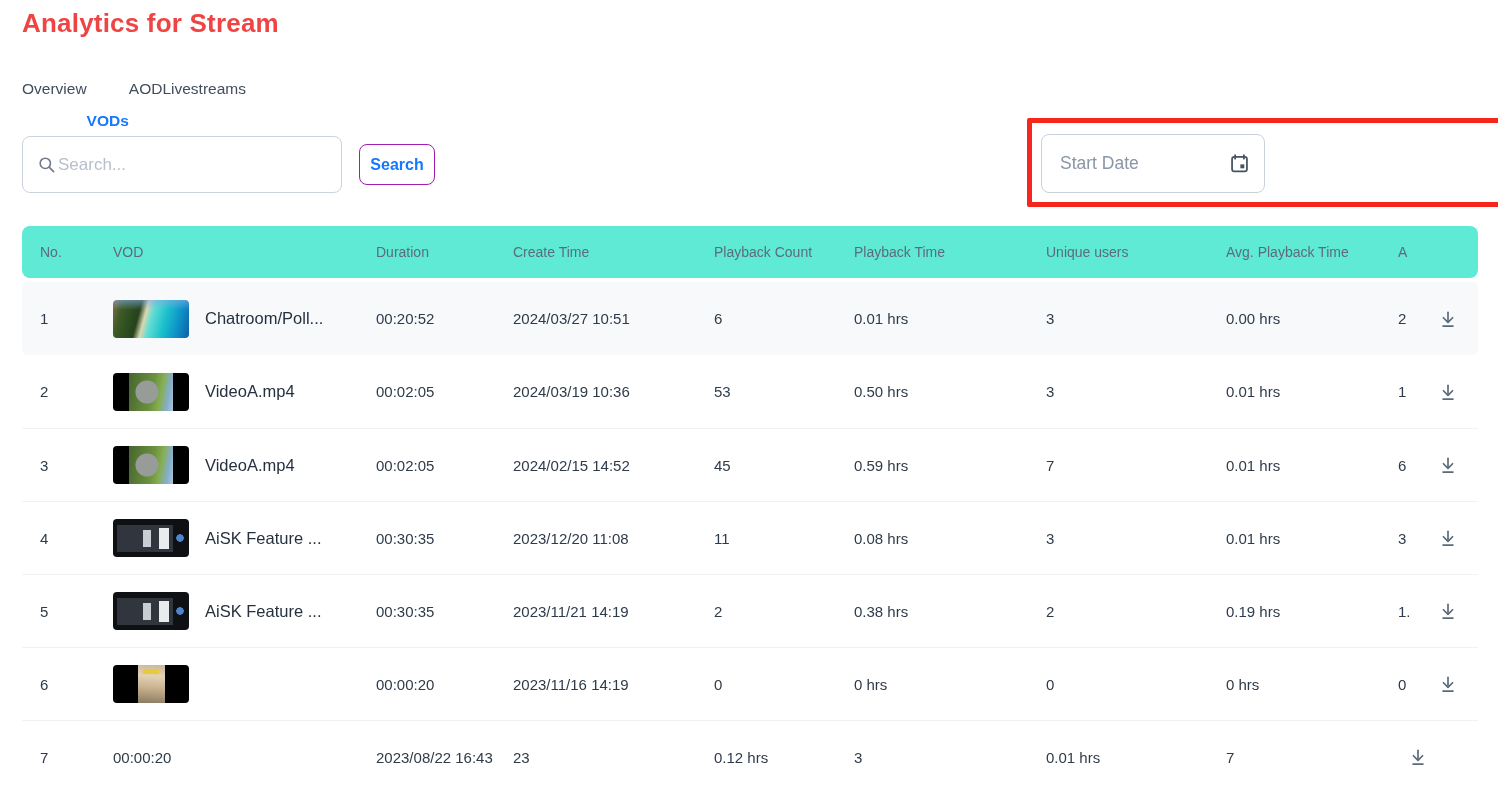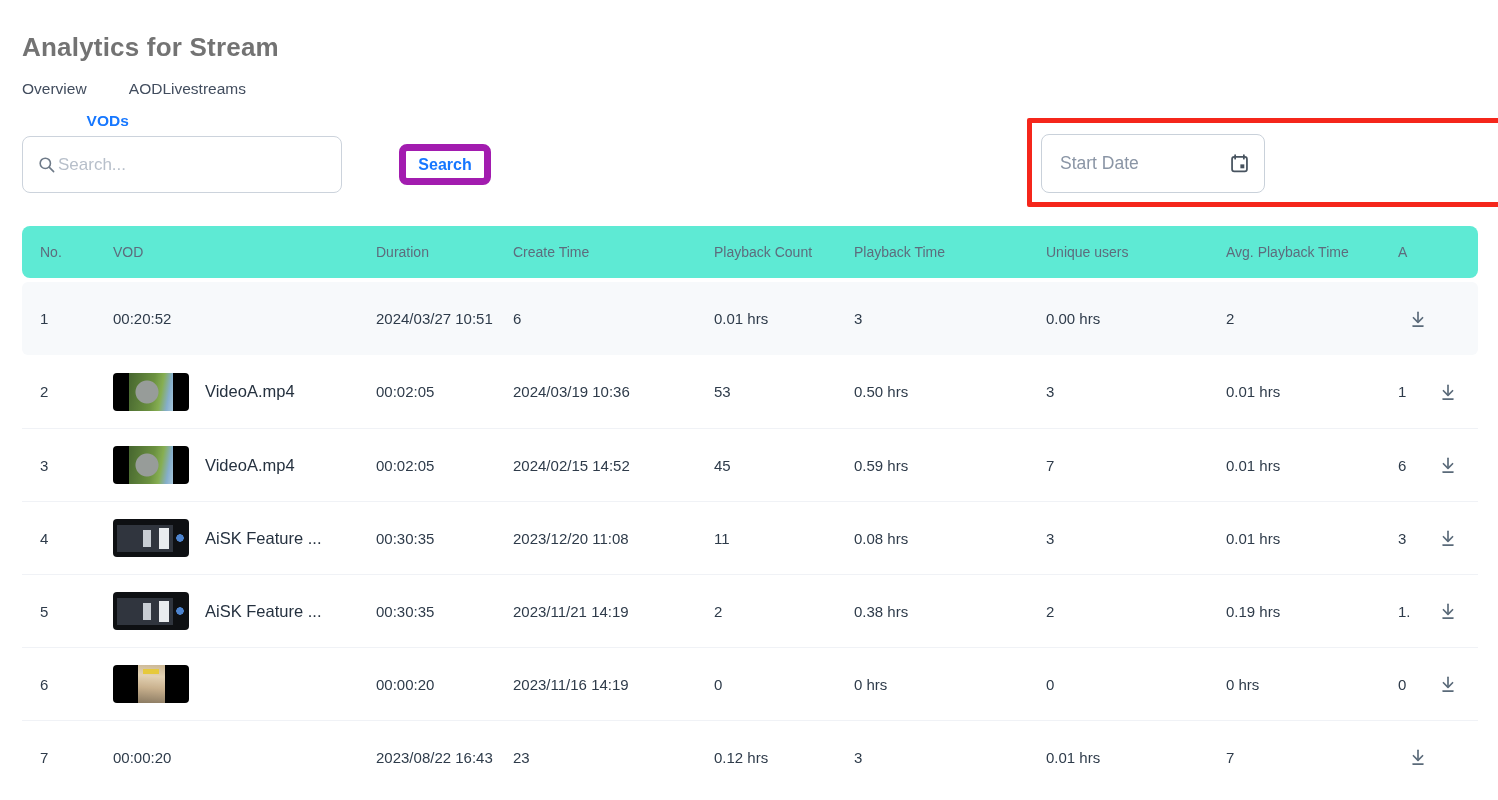--- a/index.html
+++ b/index.html
@@ -5,22 +5,22 @@
   * { box-sizing: border-box; }
   html,body { margin:0; padding:0; }
   body {
     width:1498px; height:800px; position:relative; overflow:hidden;
     background:#ffffff;
     font-family:"Liberation Sans", sans-serif;
     -webkit-font-smoothing:antialiased;
   }
 
   .page-title {
-    position:absolute; left:22px; top:32px;
-    font-size:26px; font-weight:700; color:#737373; letter-spacing:.2px;
+    position:absolute; left:22px; top:8px;
+    font-size:26px; font-weight:700; color:#ef4444; letter-spacing:.2px;
   }
 
   
   .tabs { position:absolute; left:22px; top:80px; display:flex; }
   .tab {
     font-size:15.5px; color:#424d5e; padding-bottom:15px;
     position:relative; cursor:pointer; white-space:nowrap;
   }
   .tab.active { color:#1677ff; font-weight:700;margin-top:32px; }
   .tab.active::after {
@@ -34,23 +34,23 @@
     border:1px solid #ccd3dc; border-radius:8px; background:#fff;
     display:flex; align-items:center; padding:0 14px;
   }
   .search-box input {
     flex:1; min-width:0; border:none; outline:none; background:transparent;
     font-family:inherit; font-size:17px; color:#333f4d;
   }
   .search-box input::placeholder { color:#b7bfca; }
 
   .search-btn {
-    position:absolute; left:359px; top:144px; width:92px; height:41px;
-    border:7px solid #a21caf; border-radius:8px; background:#fff;
-    color:#1677ff; font-size:16px; font-weight:700; font-family:inherit; cursor:pointer;margin-left:40px;
+    position:absolute; left:359px; top:144px; width:76px; height:41px;
+    border:1px solid #a21caf; border-radius:8px; background:#fff;
+    color:#1677ff; font-size:16px; font-weight:700; font-family:inherit; cursor:pointer;
   }
 
   .annotation-box {
     position:absolute; left:1004px; top:118px; width:486px; height:89px;
     border:5px solid #f5261b; border-radius:2px;
     display:flex; gap:13px; padding:11px 6px 9px 9px; background:#fff;margin-left:23px;
   }
   .date-field {
     width:224px; height:59px; border:1px solid #c9d1da; border-radius:8px;
     background:#fff; display:flex; align-items:center; gap:8px;
@@ -160,20 +160,24 @@
     <div class="th">Playback Count</div>
     <div class="th">Playback Time</div>
     <div class="th">Unique users</div>
     <div class="th">Avg. Playback Time</div>
     <div class="th">A</div>
     <div class="th"></div>
   </div>
   <div>
   <div class="grid row highlighted">
     <div class="cell cell-no">1</div>
+    <div class="cell cell-vod">
+      <div class="thumb thumb-beach"></div>
+      <span class="vod-title">Chatroom/Poll...</span>
+    </div>
     <div class="cell">00:20:52</div>
     <div class="cell">2024/03/27 10:51</div>
     <div class="cell">6</div>
     <div class="cell">0.01 hrs</div>
     <div class="cell">3</div>
     <div class="cell">0.00 hrs</div>
     <div class="cell">2</div>
     <div class="cell cell-action">
       <button class="dl-btn">
         <span style="display:flex;">

